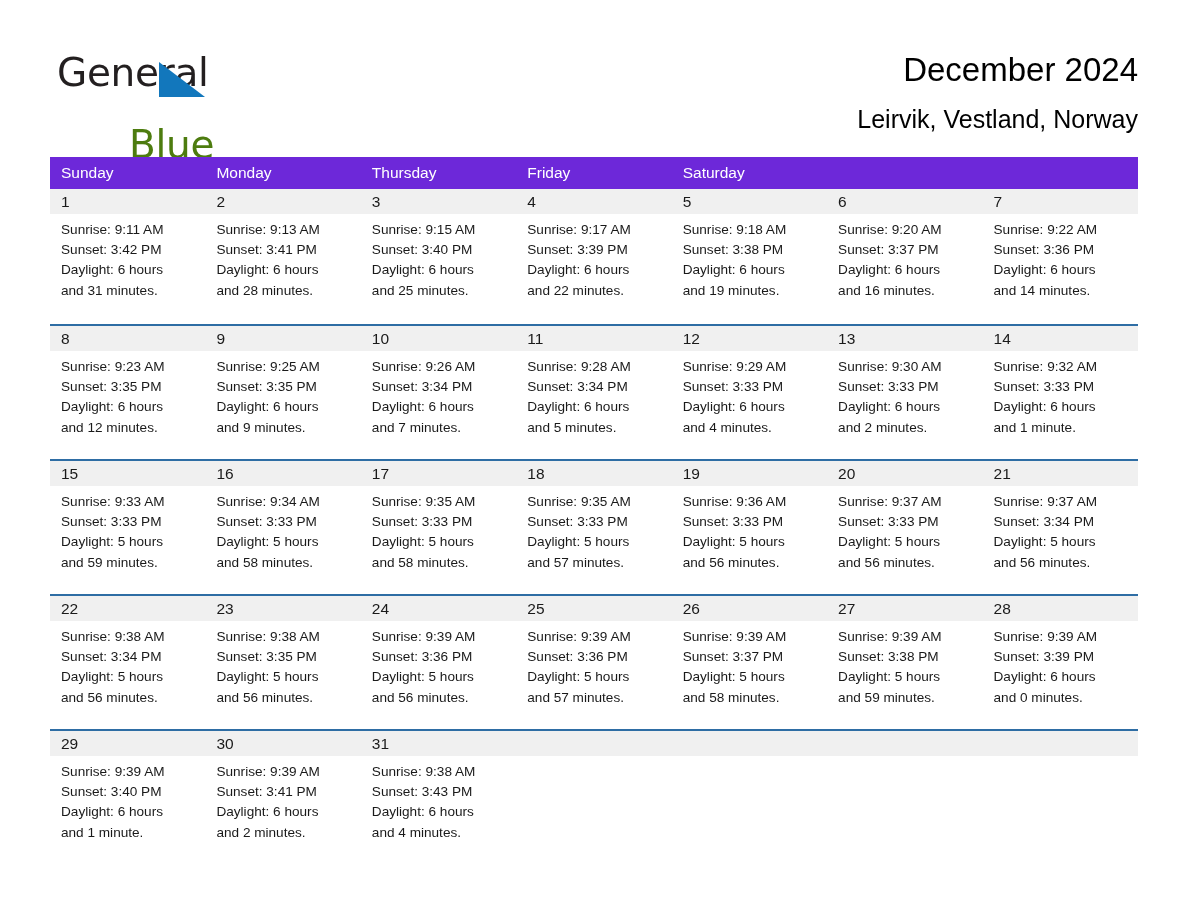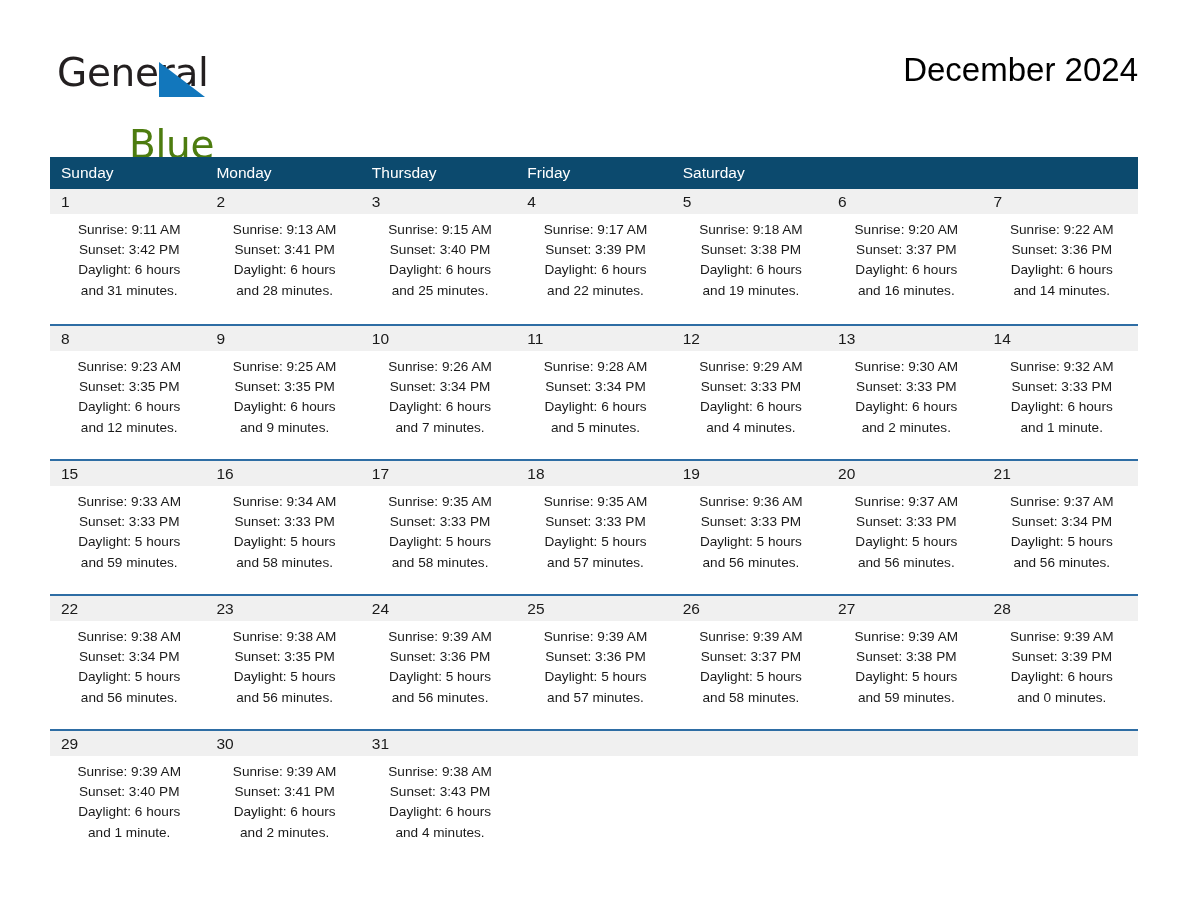--- a/index.html
+++ b/index.html
@@ -94,21 +94,21 @@
 
   
   .calendar {
     position: absolute;
     left: 50px;
     top: 157px;
     width: 1088px;
   }
   .weekday-header {
     display: flex;
-    background: #0c4a6e;
+    background: #6d28d9;
     height: 32px;
   }
   .weekday-cell {
     width: 155.43px;
     flex: 0 0 155.43px;
     color: #ffffff;
     font-size: 15.5px;
     line-height: 32px;
     padding-left: 11px;
     box-sizing: border-box;
@@ -143,21 +143,20 @@
     box-sizing: border-box;
   }
   .day-cell.blank { background: #ffffff; }
   .day-cell.blank .day-number { background: #f0f0f0; }
 
   .day-info {
     padding: 6px 8px 0 11px;
     font-size: 13.6px;
     line-height: 20.2px;
     color: #1a1a1a;
-    text-align: center;
   }
   .day-info div { white-space: nowrap; }
 </style>
 </head>
 <body>
 
 <div class="page">
 
   <div class="header">
 
@@ -166,20 +165,21 @@
       <span class="logo-triangle">
         <svg width="46" height="35" viewBox="0 0 46 35" xmlns="http://www.w3.org/2000/svg">
           <polygon points="0,0 46,35 0,35" fill="#1277bc"></polygon>
         </svg>
       </span>
       <span class="logo-blue">Blue</span>
     </div>
 
     <div class="title-block">
       <div class="month-title">December 2024</div>
+      <div class="location-title">Leirvik, Vestland, Norway</div>
     </div>
 
   </div>
 
   <div class="calendar">
 
     <div class="weekday-header">
       <div class="weekday-cell">Sunday</div>
       <div class="weekday-cell">Monday</div>
       <div class="weekday-cell">Thursday</div>

